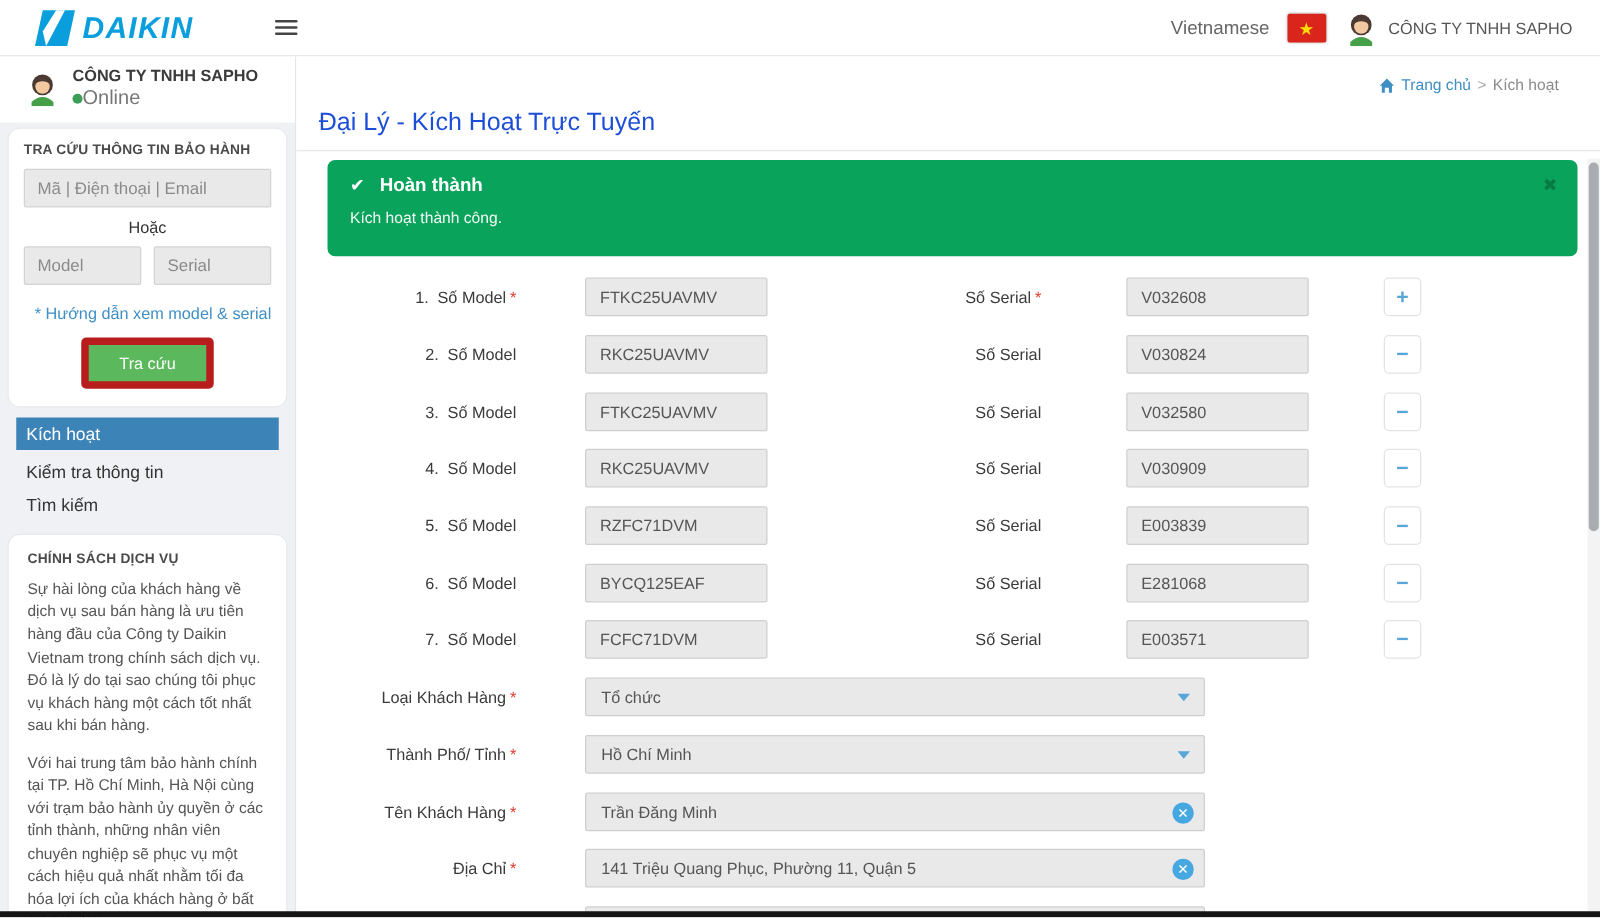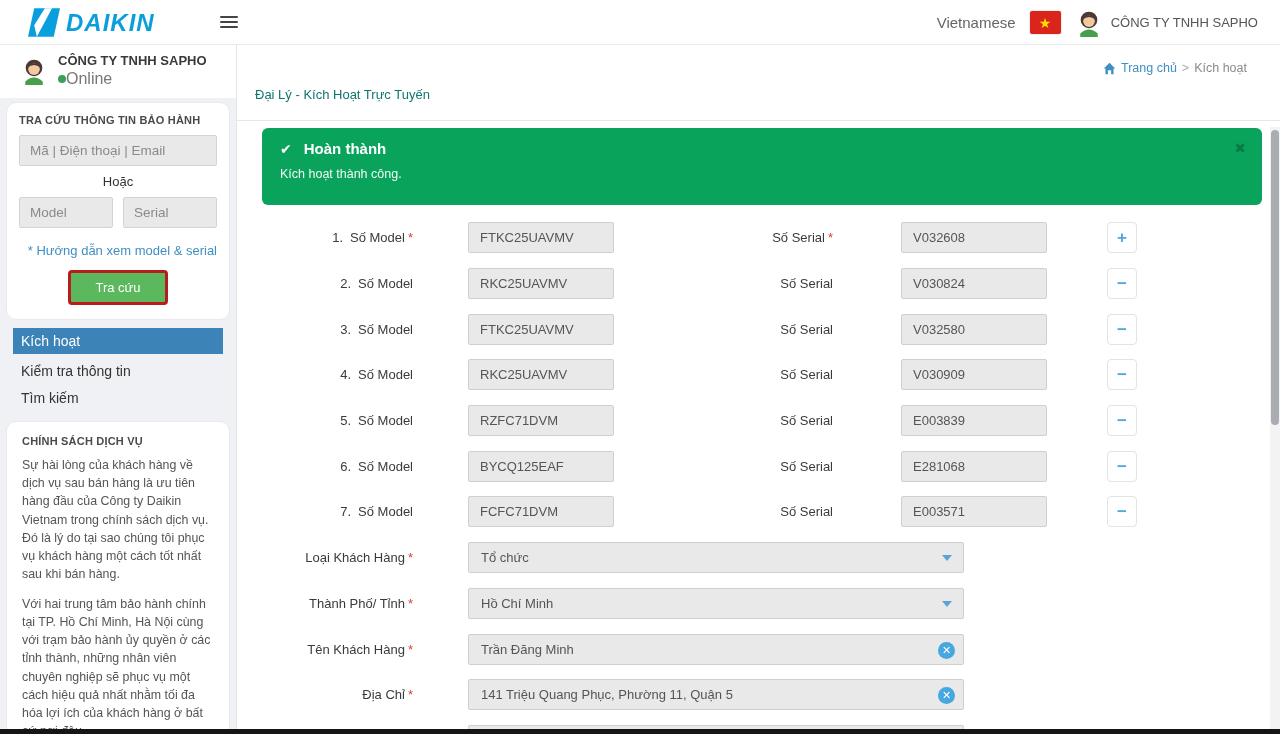--- a/index.html
+++ b/index.html
@@ -29,35 +29,35 @@
   .dot { width:8px; height:8px; border-radius:50%; background:#3c9e57; display:inline-block; }
   .card { background:#fff; border:1px solid #e7e9ec; border-radius:10px; margin:4px 6px 0 6px; }
   .search-card { padding:11px 12px 14px 12px; }
   .panel-title { font-size:11px; font-weight:bold; color:#4a4a4a; letter-spacing:.2px; margin-bottom:9px; }
   .s-input { width:100%; height:31px; background:#e9e9e9; border:1px solid #d3d3d3; border-radius:2px; padding:0 10px; font-size:13.5px; color:#555; font-family:inherit; }
   .s-input::placeholder { color:#8a8a8a; }
   .or-label { text-align:center; font-size:13px; color:#333; margin:8px 0; }
   .ms-row { display:flex; gap:10px; }
   .ms-row .s-input { width:50%; }
   .guide-link { display:block; text-align:right; font-size:13px; color:#3f8fc4; text-decoration:none; margin:15px 0 12px 0; }
-  .search-btn { display:block; margin:0 auto; background:#5cb85c; border:3px solid #b91c1c; color:#fff; font-size:13px; border-radius:4px; padding:7px 24px; cursor:pointer; font-family:inherit; }
+  .search-btn { display:block; margin:0 auto; background:#5cb85c; border:6px solid #b91c1c; color:#fff; font-size:13px; border-radius:4px; padding:7px 24px; cursor:pointer; font-family:inherit; }
   .menu { margin-top:8px; }
   .menu-item { font-size:14px; color:#333; padding:5px 8px; margin:1px 13px; cursor:pointer; }
   .menu-item.active { background:#3c83b8; color:#fff; margin:0 13px 4px 13px; padding:5px 8px; }
   .policy-card { margin-top:10px; padding:13px 15px 12px 15px; height:330px; }
   .policy-card p { font-size:12.4px; color:#555; line-height:1.47; margin-bottom:11px; }
 
   
   .main { position:absolute; left:237px; top:45px; width:1043px; height:689px; background:#fff; overflow:hidden; }
   .breadcrumb { position:absolute; top:16px; right:33px; font-size:12.5px; color:#999; display:flex; align-items:center; gap:5px; }
   .breadcrumb .home-ico { width:13px; height:13px; }
   .breadcrumb .bc-home { color:#3f8fc4; text-decoration:none; }
   .breadcrumb .bc-sep { color:#aaa; }
   .breadcrumb .bc-cur { color:#8a8a8a; }
-  .page-title { position:absolute; left:18px; top:42px; font-size:13px; font-weight:400; color:#0f766e; }
+  .page-title { position:absolute; left:18px; top:42px; font-size:20px; font-weight:400; color:#1d4ed8; }
   .title-divider { position:absolute; left:0; top:75px; width:1043px; border-bottom:1px solid #e7e7e7; }
 
   .alert-success { position:absolute; left:25px; top:83px; width:1000px; height:77px; background:#0aa35c; border-radius:6px; color:#fff; padding:12px 18px; }
   .alert-title { font-size:15px; font-weight:bold; display:flex; align-items:center; gap:12px; }
   .alert-check { font-size:14px; }
   .alert-msg { font-size:12.5px; margin-top:10px; opacity:.95; }
   .alert-close { position:absolute; right:16px; top:12px; font-size:14px; font-weight:bold; color:rgba(0,0,0,.25); cursor:pointer; }
 
   .form-area { position:absolute; left:0; top:170px; width:1043px; }
   .f-row { display:flex; align-items:center; height:45.7px;gap:44px; }

